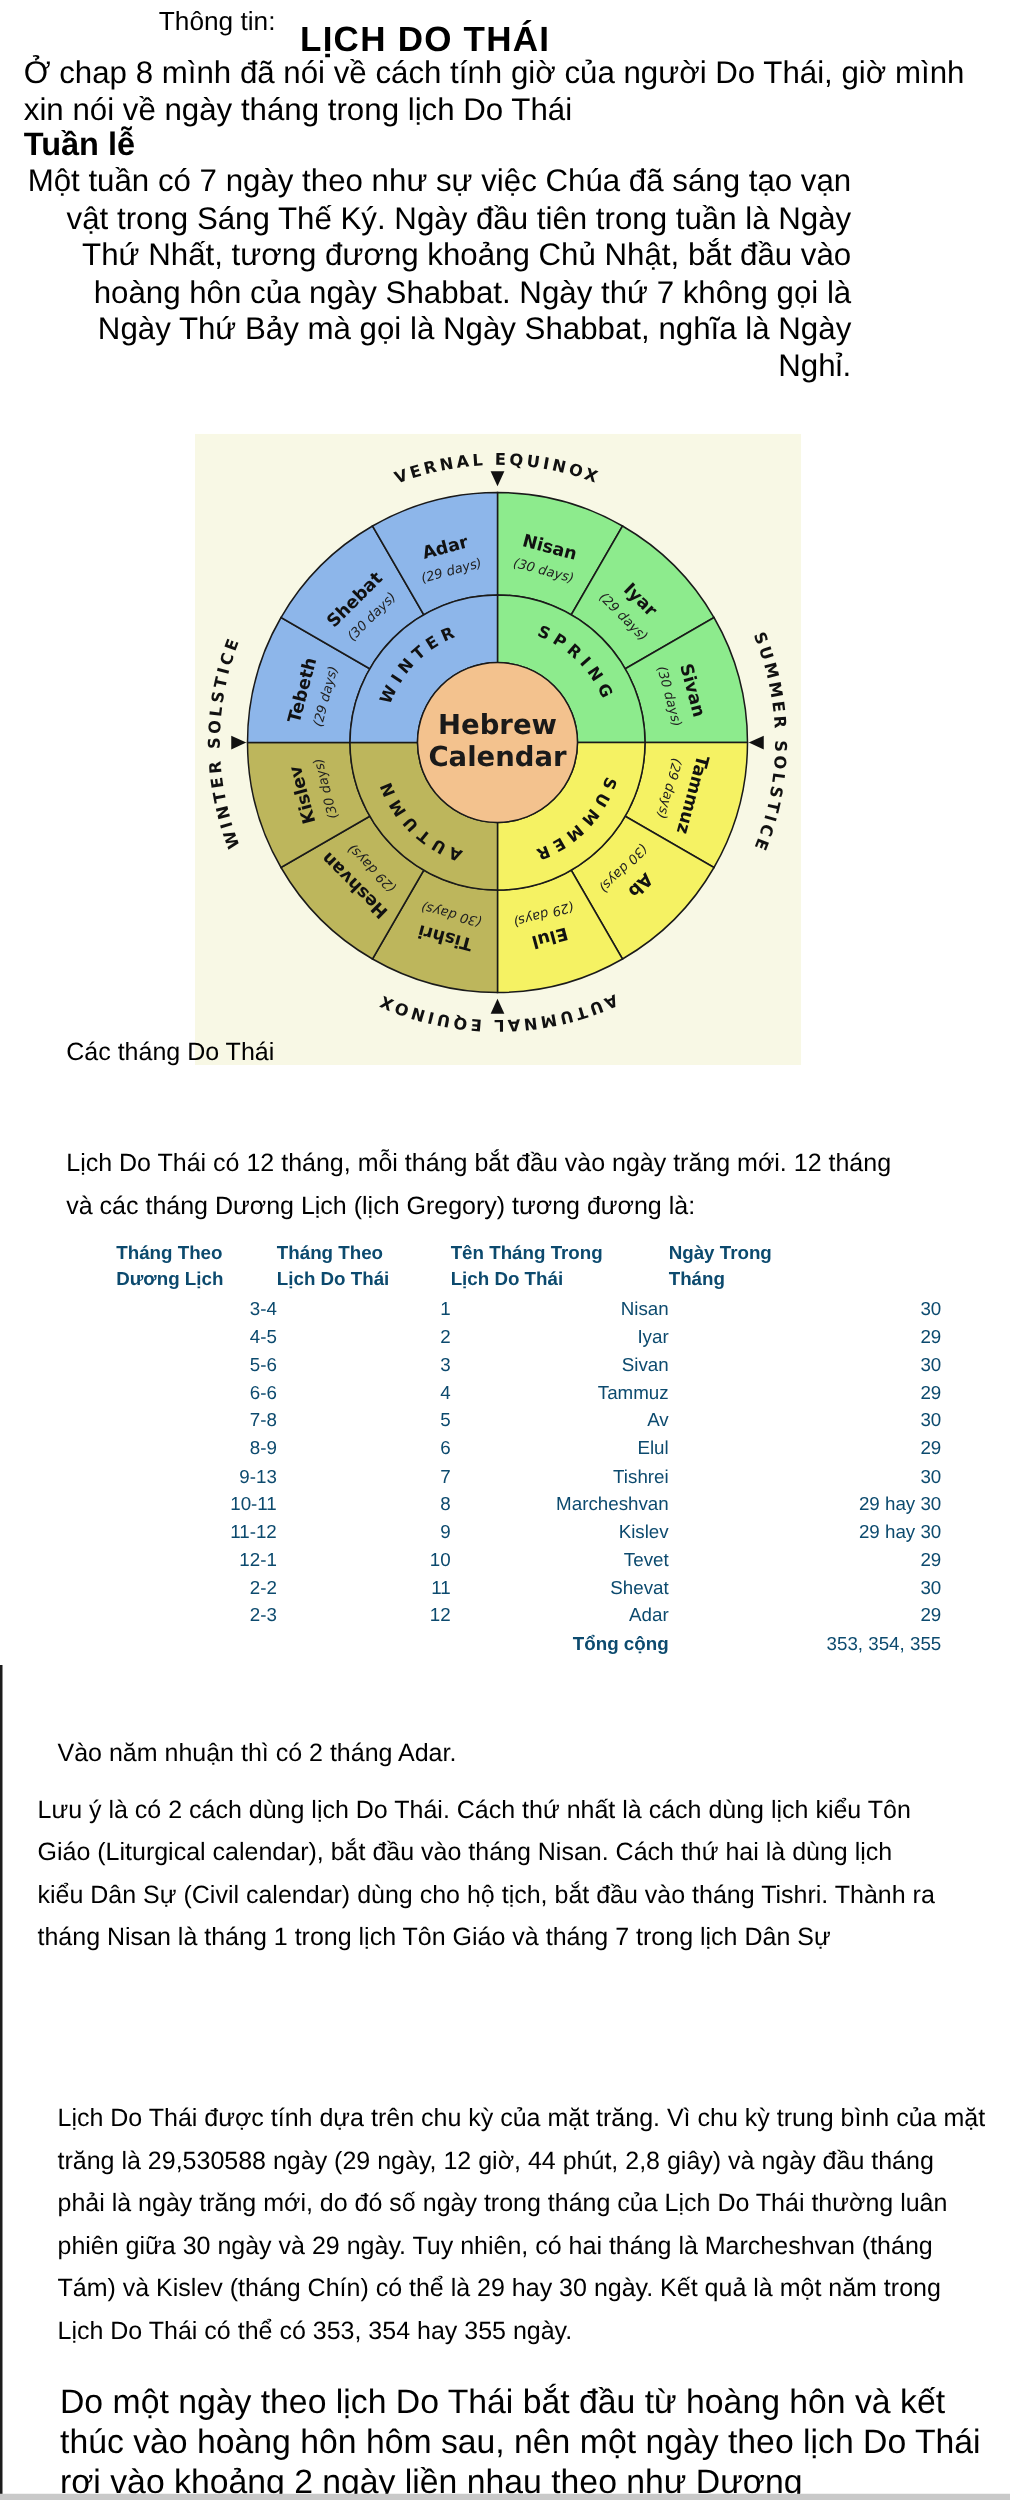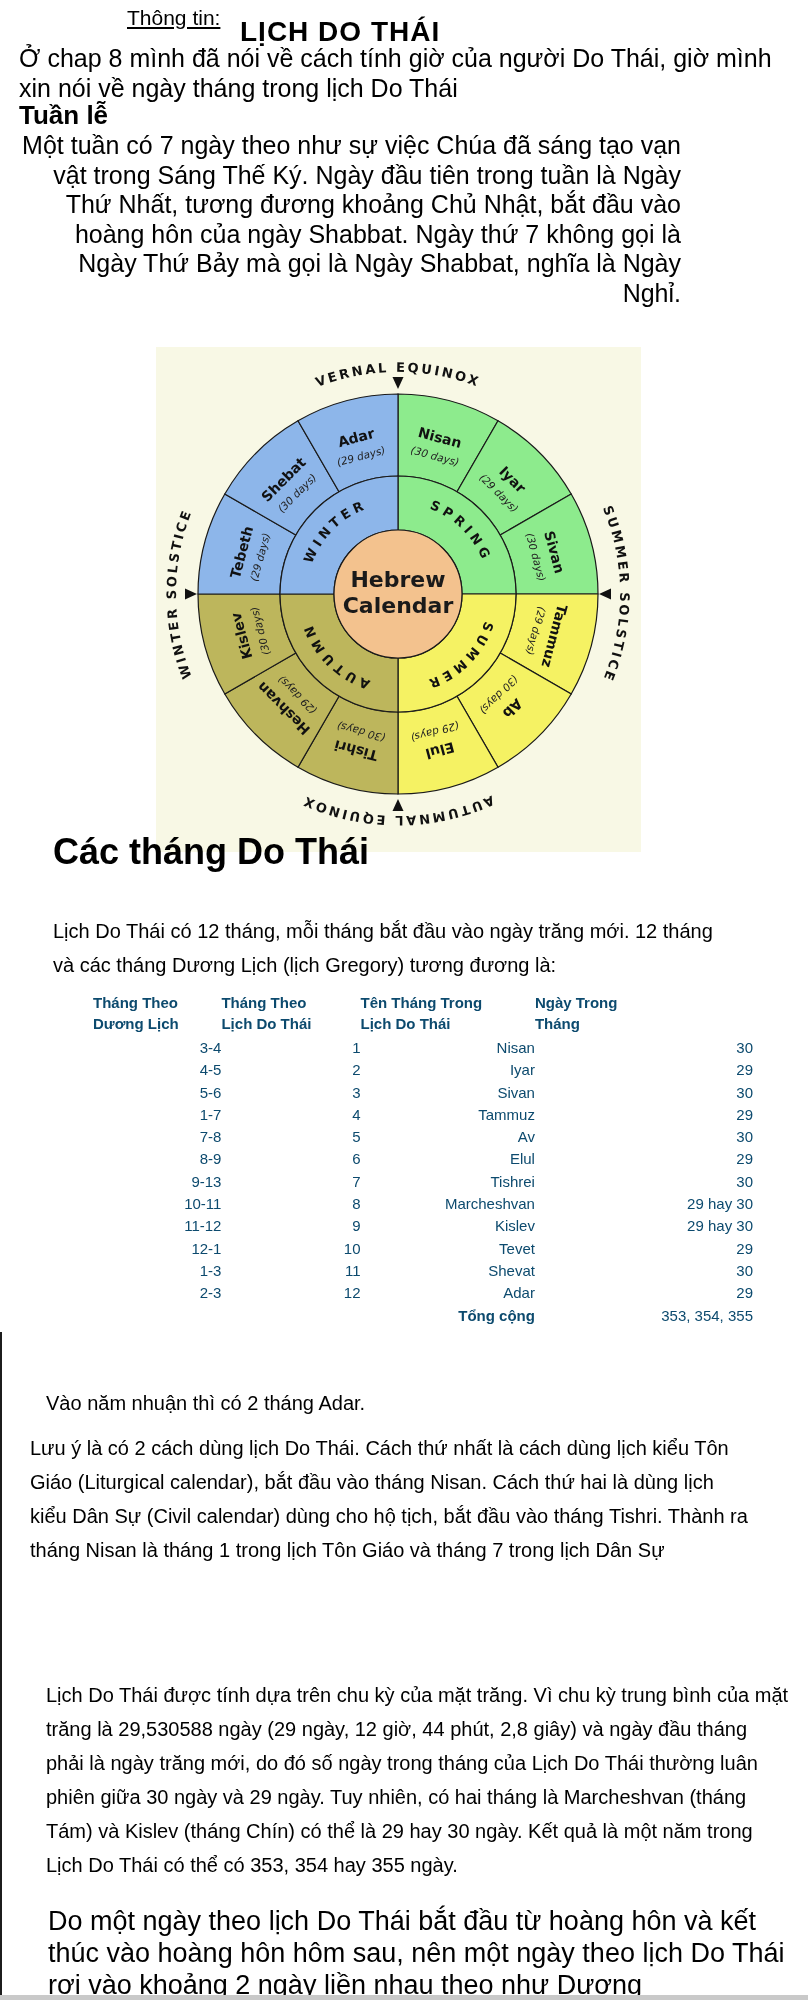--- a/index.html
+++ b/index.html
@@ -1,25 +1,25 @@
 <!DOCTYPE html>
 <html><head>
 <meta charset="utf-8">
 <style>
   html,body{margin:0;padding:0;}
   body{
     width:808px;height:2000px;position:relative;overflow:hidden;
     background:#ffffff;font-family:"Liberation Sans",sans-serif;color:#000;
   }
   .abs{position:absolute;margin:0;}
-  .page-label{font-size:21px;text-decoration:underline;}
+  .page-label{font-size:21px;}
   .page-title{font-size:28px;font-weight:bold;letter-spacing:1px;}
   .p-top{font-size:25px;line-height:29.5px;}
   .h-top{font-size:26px;font-weight:bold;}
-  .h-low{font-size:36px;font-weight:bold;}
+  .h-low{font-size:20px;font-weight:normal;}
   .p-low{font-size:20px;line-height:34px;margin-top:48px;}
   .p-low2{font-size:27px;line-height:32px;}
   table.months{border-collapse:collapse;table-layout:fixed;color:#0c4a6e;}
   table.months th{font-size:15px;font-weight:bold;text-align:left;vertical-align:top;
     padding:0 0 3px 0;line-height:21px;}
   table.months td{font-size:15px;text-align:right;vertical-align:top;padding:0;
     line-height:22.3px;height:22.3px;}
   td.bold{font-weight:bold;}
   .svgtext{font-family:"DejaVu Sans",sans-serif;}
   .month-name{font-size:14px;font-weight:bold;fill:#111;}
@@ -181,21 +181,21 @@
         <td>Iyar</td>
         <td>29</td>
       </tr>
     <tr>
         <td>5-6</td>
         <td>3</td>
         <td>Sivan</td>
         <td>30</td>
       </tr>
     <tr>
-        <td>1-7</td>
+        <td>6-6</td>
         <td>4</td>
         <td>Tammuz</td>
         <td>29</td>
       </tr>
     <tr>
         <td>7-8</td>
         <td>5</td>
         <td>Av</td>
         <td>30</td>
       </tr>
@@ -223,21 +223,21 @@
         <td>Kislev</td>
         <td>29 hay 30</td>
       </tr>
     <tr>
         <td>12-1</td>
         <td>10</td>
         <td>Tevet</td>
         <td>29</td>
       </tr>
     <tr>
-        <td>1-3</td>
+        <td>2-2</td>
         <td>11</td>
         <td>Shevat</td>
         <td>30</td>
       </tr>
     <tr>
         <td>2-3</td>
         <td>12</td>
         <td>Adar</td>
         <td>29</td>
       </tr>

